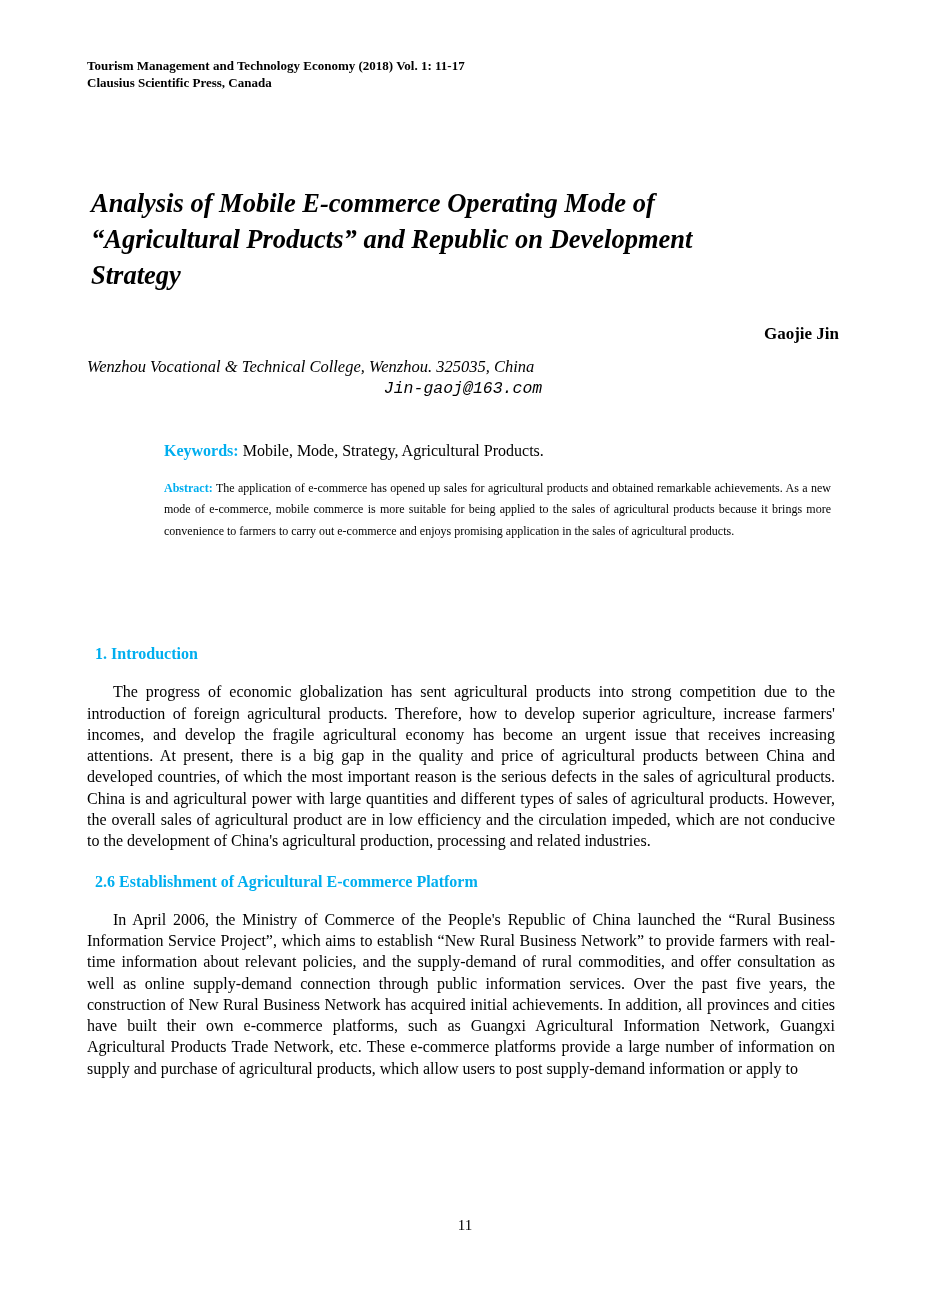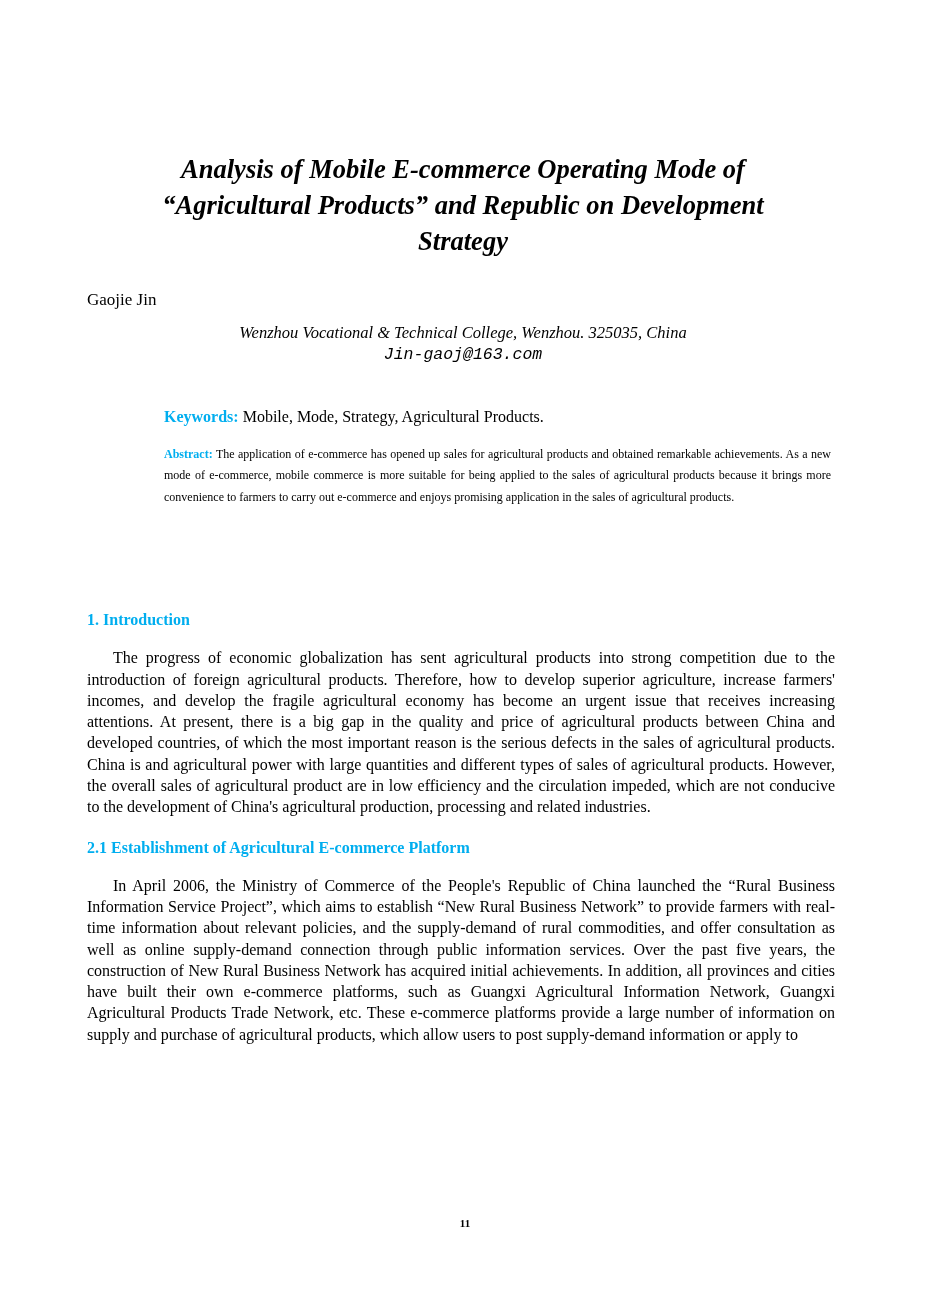--- a/index.html
+++ b/index.html
@@ -21,33 +21,31 @@
     font-size: 13px;
     line-height: 17px;
   }
   .paper-title {
     margin: 94px auto 0 auto;
     width: 744px;
     font-size: 26.5px;
     line-height: 36px;
     font-weight: bold;
     font-style: italic;
-    text-align: center;
   }
   .paper-title span { display: block; }
   .author-name {
     margin-top: 30px;
-    text-align: left;
-    font-weight: normal;
+    text-align: right;
+    font-weight: bold;
     font-size: 17px;
     line-height: 22px;
   }
   .affiliation {
     margin-top: 11px;
-    text-align: center;
     font-style: italic;
     font-size: 16.5px;
     line-height: 22px;
   }
   .email {
     text-align: center;
     font-style: italic;
     font-size: 16.5px;
     line-height: 22px;
     font-family: Liberation Mono, monospace;
@@ -61,21 +59,21 @@
     margin: 16px 8px 0 77px;
     font-size: 12px;
     line-height: 21.6px;
     text-align: justify;
   }
   .accent-label {
     color: var(--accent);
     font-weight: bold;
   }
   .sec-heading {
-    margin: 0;
+    margin: 8px;
     color: var(--accent);
     font-weight: bold;
     font-size: 16px;
     line-height: 20px;
   }
   .sec1 { margin-top: 102px; }
   .sec2 { margin-top: 25px; }
   .sec21 { margin-top: 20px; }
   .body-par {
     margin: 17px 4px 0 0;
@@ -83,46 +81,50 @@
     line-height: 21.3px;
     text-align: justify;
     text-indent: 26px;
   }
   .page-footer {
     position: absolute;
     left: 4px;
     right: 0;
     top: 1217px;
     text-align: center;
-    font-weight: bold;
-    font-size: 11px;
+    font-weight: normal;
+    font-size: 15px;
   }
 </style>
 </head>
 <body>
 
 <div class="page">
 
+  <header class="journal-header">
+    <div>Tourism Management and Technology Economy (2018) Vol. 1: 11-17</div>
+    <div>Clausius Scientific Press, Canada</div>
+  </header>
 
   <h1 class="paper-title">
     <span>Analysis of Mobile E-commerce Operating Mode of</span>
     <span>“Agricultural Products” and Republic on Development</span>
     <span>Strategy</span>
   </h1>
 
   <div class="author-name">Gaojie Jin</div>
   <div class="affiliation">Wenzhou Vocational &amp; Technical College, Wenzhou. 325035, China</div>
   <div class="email">Jin-gaoj@163.com</div>
 
   <p class="kw-line"><span class="accent-label">Keywords:</span> <span>Mobile, Mode, Strategy, Agricultural Products.</span></p>
 
   <p class="abstract-par"><span class="accent-label">Abstract:</span> <span>The application of e-commerce has opened up sales for agricultural products and obtained remarkable achievements. As a new mode of e-commerce, mobile commerce is more suitable for being applied to the sales of agricultural products because it brings more convenience to farmers to carry out e-commerce and enjoys promising application in the sales of agricultural products.</span></p>
 
   <h2 class="sec-heading sec1">1. Introduction</h2>
   <p class="body-par">The progress of economic globalization has sent agricultural products into strong competition due to the introduction of foreign agricultural products. Therefore, how to develop superior agriculture, increase farmers' incomes, and develop the fragile agricultural economy has become an urgent issue that receives increasing attentions. At present, there is a big gap in the quality and price of agricultural products between China and developed countries, of which the most important reason is the serious defects in the sales of agricultural products. China is and agricultural power with large quantities and different types of sales of agricultural products. However, the overall sales of agricultural product are in low efficiency and the circulation impeded, which are not conducive to the development of China's agricultural production, processing and related industries.</p>
 
 
-  <h2 class="sec-heading sec21">2.1 Establishment of Agricultural E-commerce Platform</h2>
+  <h2 class="sec-heading sec21">2.6 Establishment of Agricultural E-commerce Platform</h2>
   <p class="body-par">In April 2006, the Ministry of Commerce of the People's Republic of China launched the “Rural Business Information Service Project”, which aims to establish “New Rural Business Network” to provide farmers with real-time information about relevant policies, and the supply-demand of rural commodities, and offer consultation as well as online supply-demand connection through public information services. Over the past five years, the construction of New Rural Business Network has acquired initial achievements. In addition, all provinces and cities have built their own e-commerce platforms, such as Guangxi Agricultural Information Network, Guangxi Agricultural Products Trade Network, etc. These e-commerce platforms provide a large number of information on supply and purchase of agricultural products, which allow users to post supply-demand information or apply to</p>
 
   <footer class="page-footer">11</footer>
 
 </div>
 
 </body></html>

